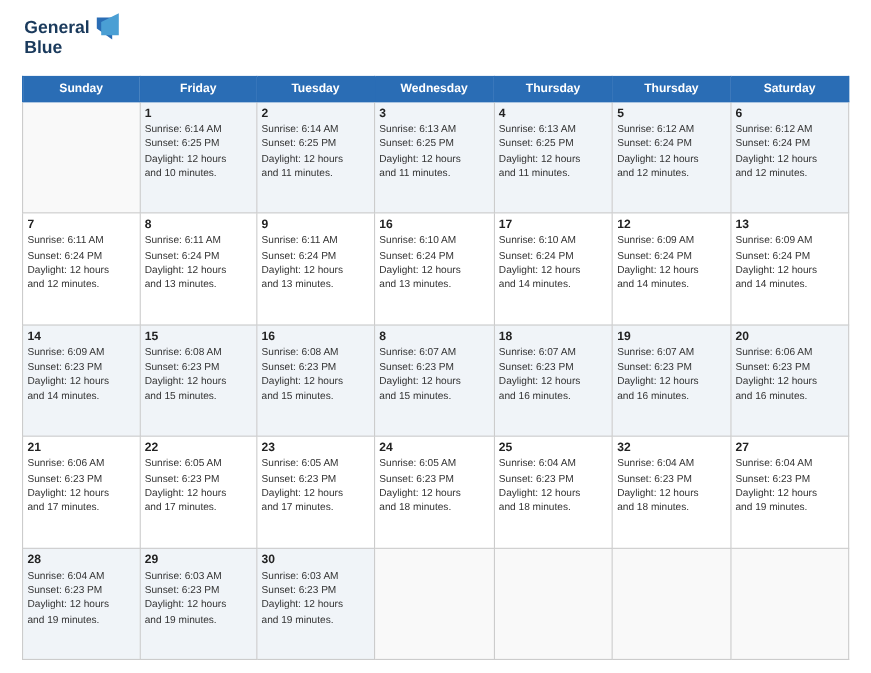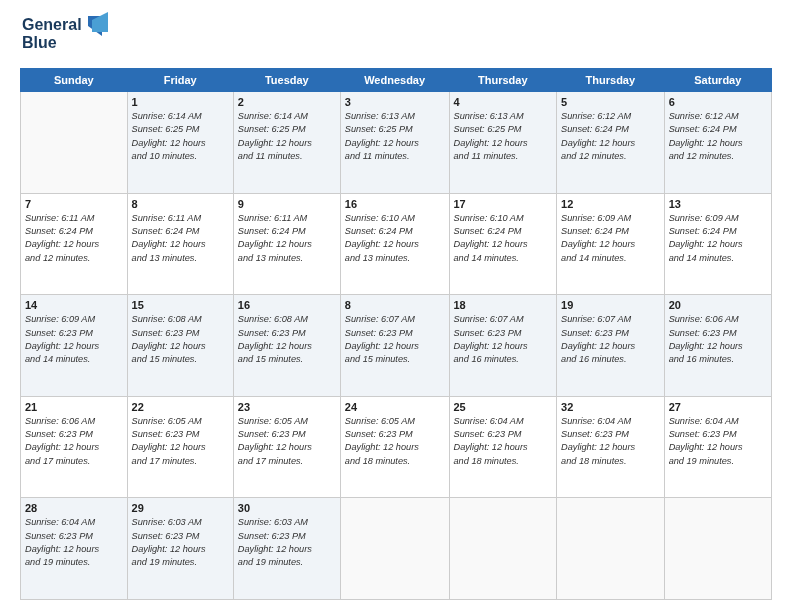--- a/index.html
+++ b/index.html
@@ -69,21 +69,20 @@
       font-size: 11px;
       font-weight: bold;
       color: #222;
       display: block;
       margin-bottom: 2px;
     }
     .day-info {
       font-size: 9.2px;
       color: #333;
       line-height: 1.45;
-      font-style: italic;
     }
     .row-shaded td {
       background: #f0f4f8;
     }
     table {
       width: 100%;
       border-collapse: collapse;
     }
   </style>
 </head>

